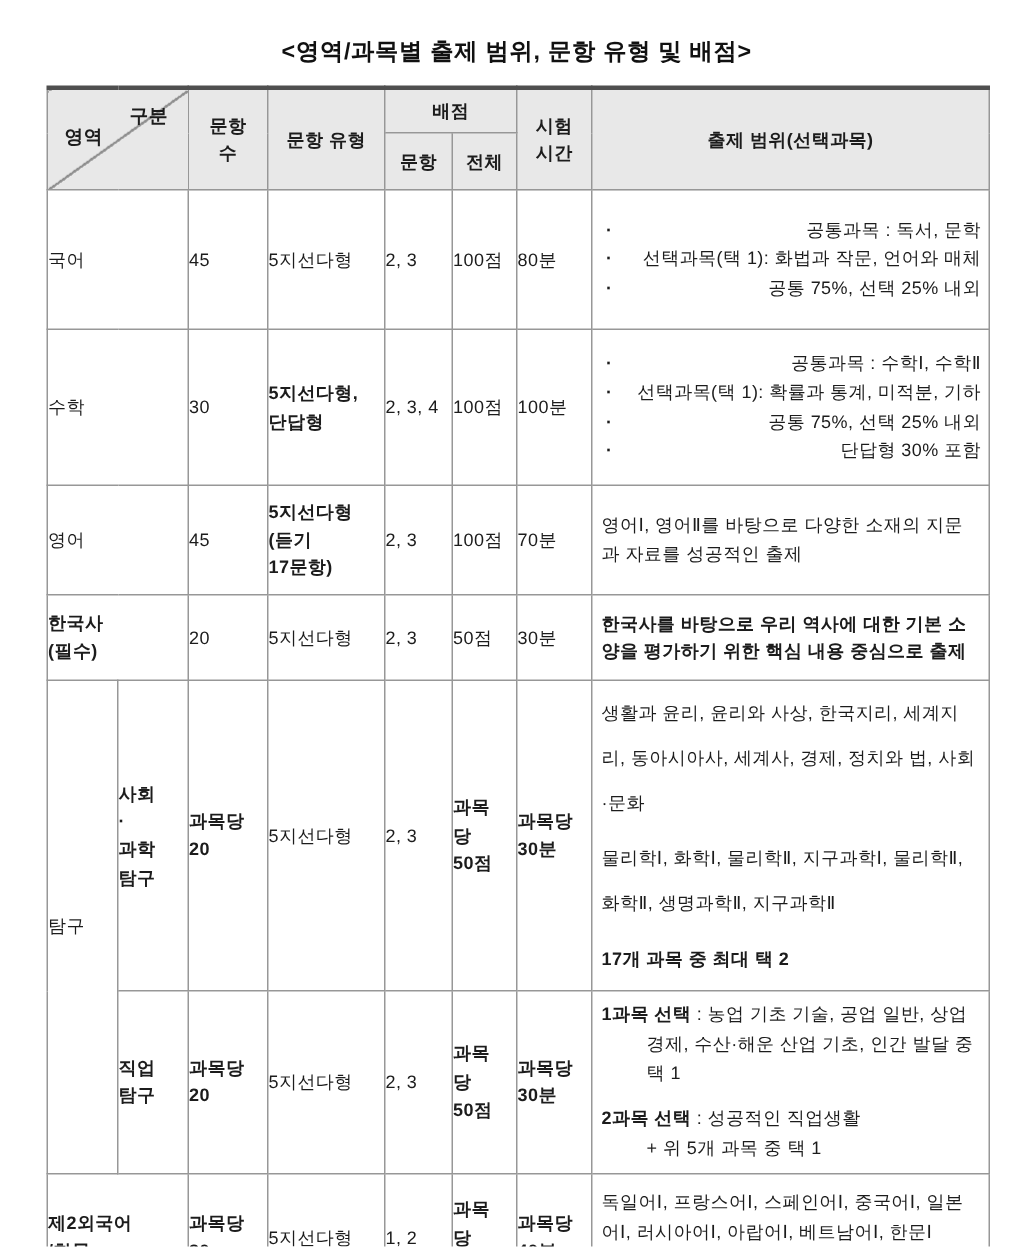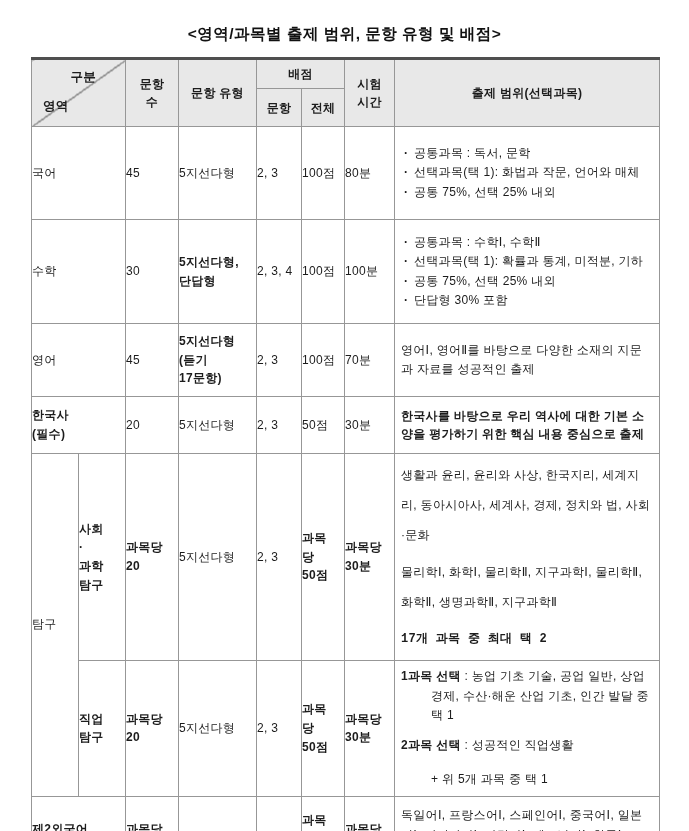--- a/index.html
+++ b/index.html
@@ -43,39 +43,39 @@
   td.c { text-align: left; line-height: 1.55; }
   .pre { white-space: pre-line; font-weight: bold; }
   
   td.corner {
     background-image: linear-gradient(to bottom right,
       transparent calc(50% - 0.8px), #8f8f8f calc(50% - 0.8px),
       #8f8f8f calc(50% + 0.8px), transparent calc(50% + 0.8px));
     background-color: #e8e8e8;
     position: relative;
   }
-  .corner-top  { position: absolute; top: 9px;  right: 29px; font-weight: 700; font-size: 12.5px; }
-  .corner-bot  { position: absolute; bottom: 11px; left: 11px; font-weight: 700; font-size: 12.5px; }
+  .corner-top  { position: absolute; top: 9px;  right: 13px; font-weight: 700; font-size: 12.5px; }
+  .corner-bot  { position: absolute; bottom: 26px; left: 11px; font-weight: 700; font-size: 12.5px; }
   
   td.scope {
     text-align: left;
     padding: 6px 5px 6px 6px;
     line-height: 19.5px;
   }
-  .li { position: relative; padding-left: 13px; }
+  .li { position: relative; padding-left: 13px; text-align: right; }
   .li::before {
     content: "\B7";
     position: absolute; left: 3px;
     font-weight: 700;
   }
   .para + .para { margin-top: 7px; }
-  .bold { font-weight: 700; font-family: Liberation Mono, monospace; }
+  .bold { font-weight: 700; }
   .num-item { padding-left: 30px; text-indent: -30px; }
   .num-item + .num-item { margin-top: 10px; }
-  .num-extra { padding-left: 30px; margin-top: 15px; }
+  .num-extra { padding-left: 30px; margin-top: 1px; }
 </style>
 </head>
 <body>
 
 <div class="page">
 
   <h1 class="title">&lt;영역/과목별 출제 범위, 문항 유형 및 배점&gt;</h1>
 
   <table class="tbl">
     <colgroup>

